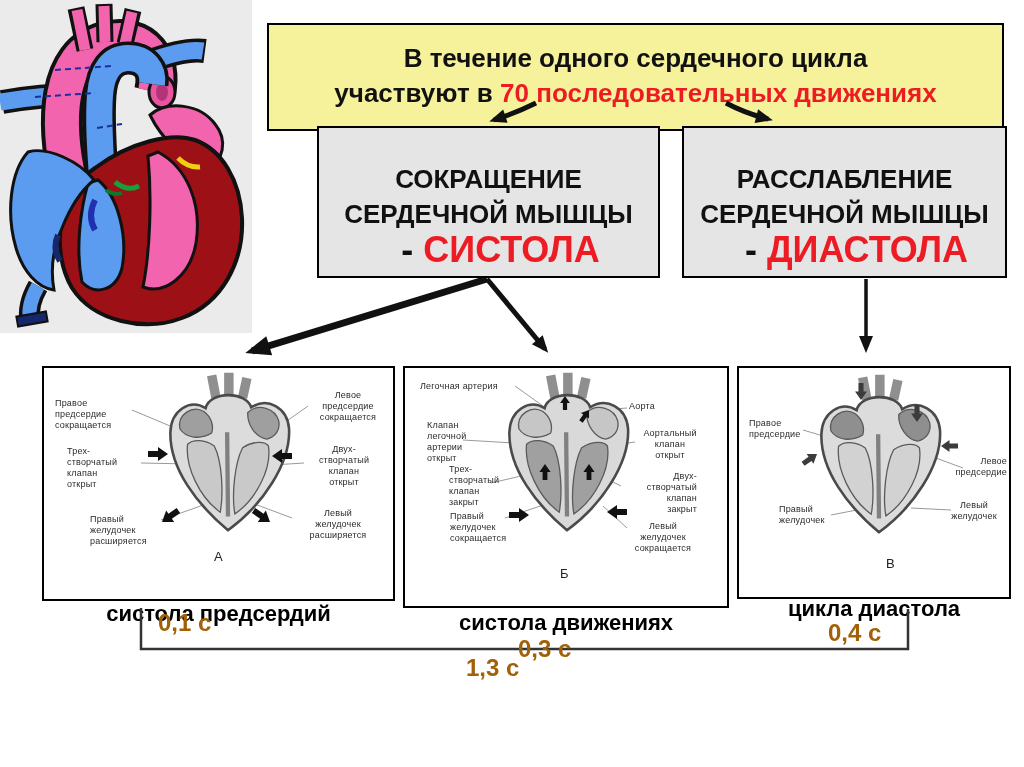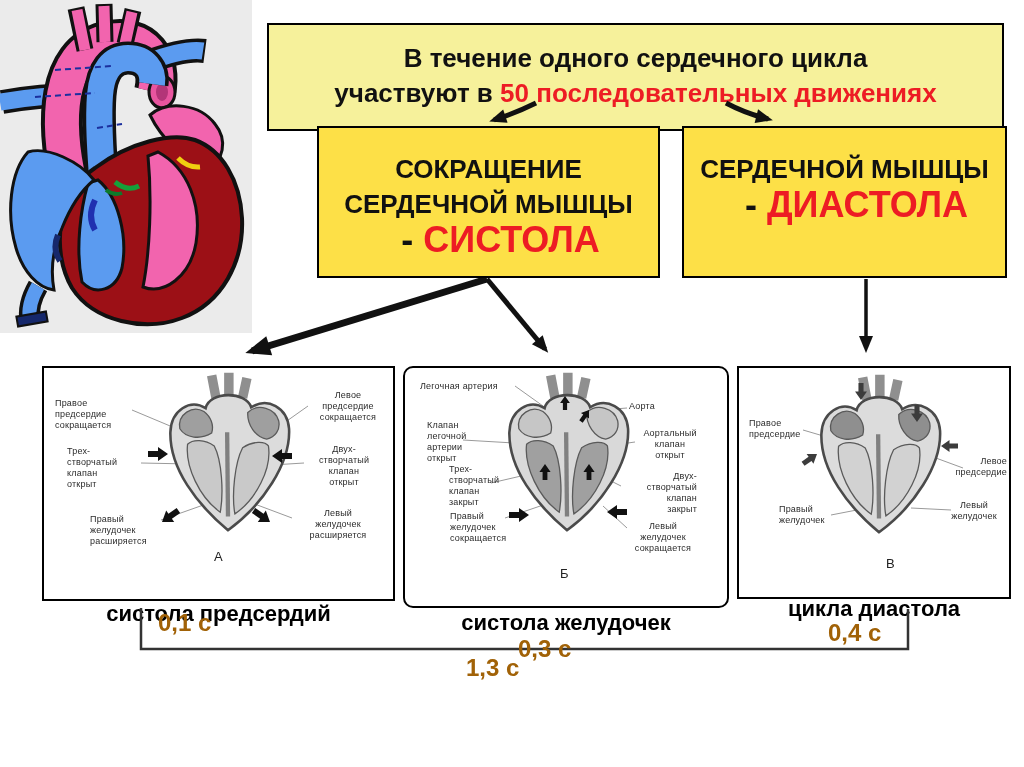--- a/index.html
+++ b/index.html
@@ -19,32 +19,32 @@
     left:267px; top:2px; width:737px; height:108px;
     background:#f6f19b; border:2px solid #000;
     text-align:center; font-weight:bold; font-size:26px; line-height:35px;
     padding-top:16px;
     margin-top:21px;
   }
   .red { color:#ed1c24; }
 
   
   .term-box {
-    background:#fde047; border:2px solid #000;
+    background:#e5e5e5; border:2px solid #000;
     text-align:center; font-weight:bold; font-size:26px; line-height:35px;
-    padding-top:24px;
+    padding-top:34px;
   }
   #systole-box  { left:317px; top:126px; width:343px; height:152px; }
   #diastole-box { left:682px; top:126px; width:325px; height:152px; }
   .term-line3 { font-size:36px;margin-left:24px; }
 
   
   .panel { background:#fff; border:2px solid #000; }
   #panel-a { left:42px;  top:366px; width:353px; height:235px; }
-  #panel-b { left:403px; top:366px; width:326px; height:242px;border-radius:10px; }
+  #panel-b { left:403px; top:366px; width:326px; height:242px; }
   #panel-c { left:737px; top:366px; width:274px; height:233px; }
   .panel-fig { position:absolute; left:0; top:0; }
   .lbl {
     position:absolute; font-size:9px; line-height:11px; color:#2b2b2b;
     white-space:pre-line; letter-spacing:0.2px;
   }
   .fig-letter { position:absolute; font-size:13px; color:#222; }
   .caption {
     position:absolute; left:0; width:100%; text-align:center;
     font-weight:bold; font-size:22px; color:#000;margin-top:32px;
@@ -104,21 +104,21 @@
       <path d="M115,182 q12,10 24,4" stroke="#15a03a" stroke-width="5" fill="none"></path>
       <path d="M106,190 q8,6 16,3" stroke="#0d7a2b" stroke-width="4" fill="none"></path>
       <path d="M178,158 q10,10 22,9" stroke="#f0cf10" stroke-width="5" fill="none"></path>
       <path d="M95,200 q-8,16 0,30" stroke="#2030b0" stroke-width="6" fill="none"></path>
       <path d="M58,235 q-6,14 2,26" stroke="#16286b" stroke-width="6" fill="none"></path>
     </svg>
   </div>
 
   <div class="abs header-box">
     <div>В течение одного сердечного цикла</div>
-    <div><span>участвуют в </span><span class="red">50 последовательных движениях</span></div>
+    <div><span>участвуют в </span><span class="red">70 последовательных движениях</span></div>
   </div>
 
   <svg class="abs overlay" style="left:0;top:0" width="1024" height="767" viewBox="0 0 1024 767">
     <defs>
       <marker id="ah" markerWidth="20" markerHeight="18" refX="13" refY="8" orient="auto" markerUnits="userSpaceOnUse">
         <path d="M1,1 L18,8 L1,15 Z" fill="#111"></path>
       </marker>
       <marker id="ahBig" markerWidth="28" markerHeight="24" refX="19" refY="11" orient="auto" markerUnits="userSpaceOnUse">
         <path d="M1,1 L26,11 L1,21 Z" fill="#111"></path>
       </marker>
@@ -130,20 +130,21 @@
     <path d="M866,279 L866,348" stroke="#111" stroke-width="3.5" fill="none" marker-end="url(#ah)"></path>
   </svg>
 
   <div id="systole-box" class="abs term-box">
     <div>СОКРАЩЕНИЕ</div>
     <div>СЕРДЕЧНОЙ МЫШЦЫ</div>
     <div class="term-line3"><span>- </span><span class="red">СИСТОЛА</span></div>
   </div>
 
   <div id="diastole-box" class="abs term-box">
+    <div>РАССЛАБЛЕНИЕ</div>
     <div>СЕРДЕЧНОЙ МЫШЦЫ</div>
     <div class="term-line3"><span>- </span><span class="red">ДИАСТОЛА</span></div>
   </div>
 
   <div id="panel-a" class="abs panel">
     <svg class="panel-fig" width="349" height="200" viewBox="0 0 349 200">
       <g stroke="#9a9a9a" stroke-width="1">
         <line x1="88" y1="42" x2="150" y2="68"></line>
           <line x1="97" y1="95" x2="146" y2="96"></line>
         <line x1="117" y1="152" x2="165" y2="135"></line>
@@ -258,21 +259,21 @@
 клапан
 открыт</div>
     <div class="lbl" style="left:214px;top:103px;width:78px;text-align:right">Двух-
 створчатый
 клапан
 закрыт</div>
     <div class="lbl" style="left:218px;top:153px;width:80px;text-align:center">Левый
 желудочек
 сокращается</div>
     <div class="fig-letter" style="left:155px;top:198px">Б</div>
-    <div class="caption" style="top:210px">систола желудочек</div>
+    <div class="caption" style="top:210px">систола движениях</div>
   </div>
 
   <div id="panel-c" class="abs panel">
     <svg class="panel-fig" width="270" height="200" viewBox="0 0 270 200">
       <g stroke="#9a9a9a" stroke-width="1">
         <line x1="64" y1="62" x2="98" y2="72"></line>
           <line x1="224" y1="100" x2="186" y2="86"></line>
         <line x1="92" y1="147" x2="128" y2="140"></line>
           <line x1="212" y1="142" x2="172" y2="140"></line>
       </g>

